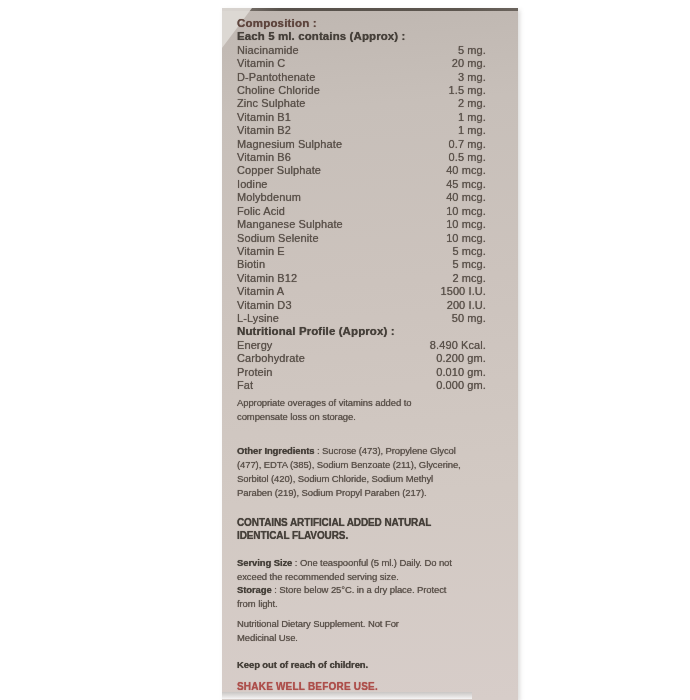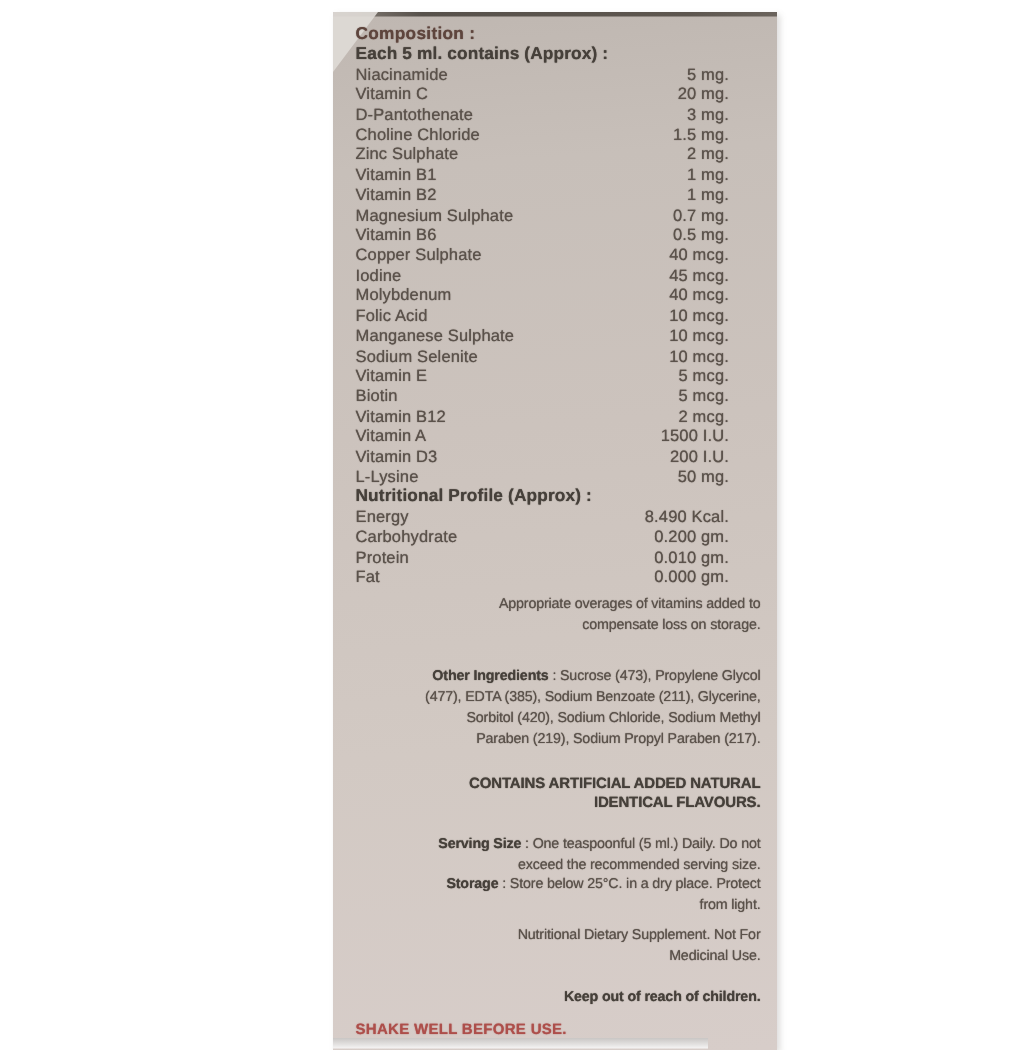--- a/index.html
+++ b/index.html
@@ -80,28 +80,27 @@
     font-size: 11px;
     line-height: 13.4px;
     letter-spacing: 0.1px;
     padding-right: 21px;
   }
   .row .val { text-align: right; white-space: nowrap; }
   .para {
     font-size: 9.5px;
     line-height: 14px;
     letter-spacing: -0.1px;
-    text-align: right;
   }
   .para .ln { white-space: nowrap; }
   .para b { color: var(--heading-text, #4a423c); }
   .bold-para { font-weight: bold; font-size: 10px; color: var(--heading-text, #4a423c); }
   .m-overages   { margin-top: 4px; }
   .m-other      { margin-top: 20px; }
-  .m-contains   { margin-top: 16px; line-height: 13px; margin-left: 20px; }
+  .m-contains   { margin-top: 16px; line-height: 13px; }
   .m-serving    { margin-top: 14px; line-height: 13.5px; }
   .m-storage    { margin-top: 0; line-height: 13.5px; }
   .m-children   { margin-top: 13px; font-weight: bold; color: var(--heading-text, #4a423c); }
   .m-supplement { margin-top: 7px; }
   .shake-note {
     margin-top: 9px;
     font-weight: bold;
     font-size: 10px;
     letter-spacing: 0.2px;
     color: var(--shake-text, #ad4f4b);

